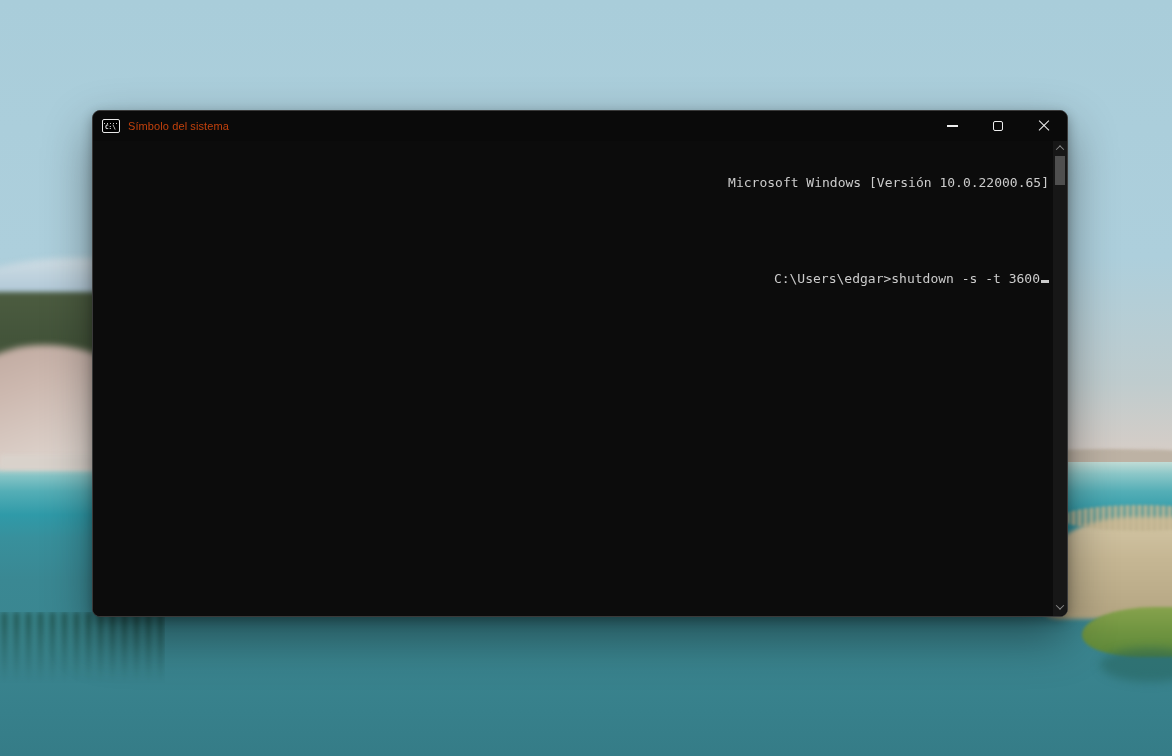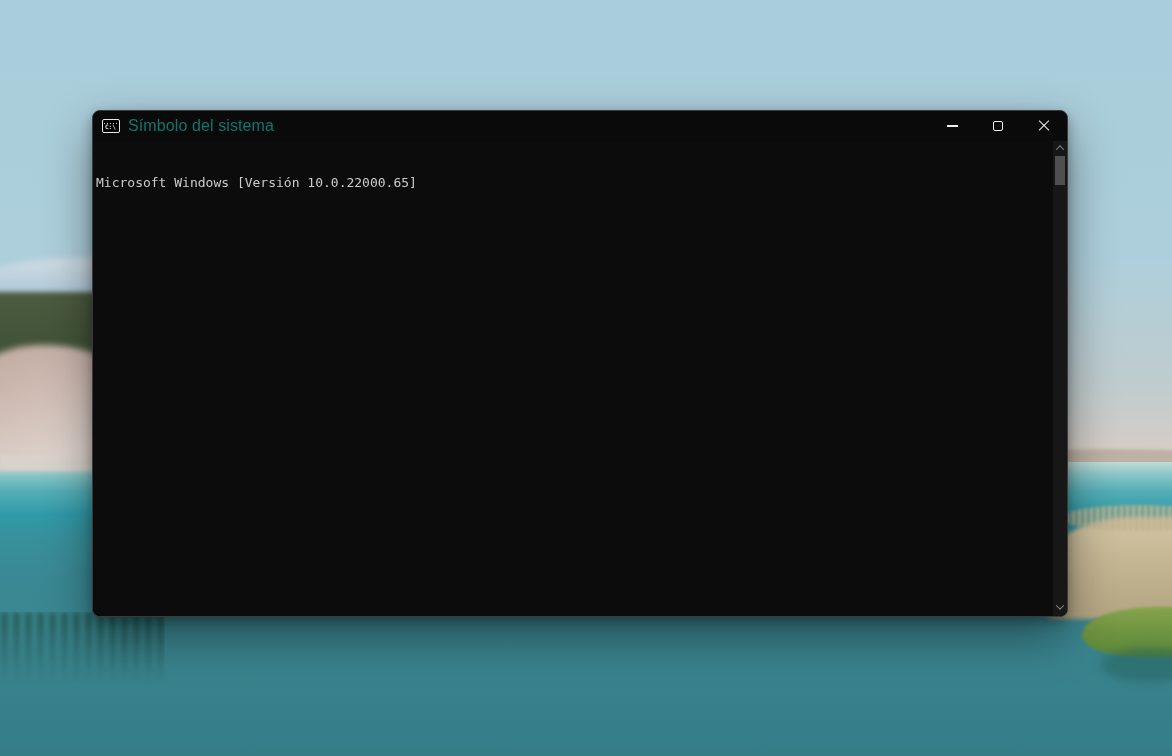--- a/index.html
+++ b/index.html
@@ -42,35 +42,35 @@
     border-radius:8px; background:#0c0c0c; border:1px solid #3a3a3a;
     box-shadow:0 20px 48px rgba(0,0,0,.42), 0 4px 12px rgba(0,0,0,.30); overflow:hidden; }
   .titlebar { position:absolute; left:0; top:0; right:0; height:30px; background:#0a0a0a;
     display:flex; align-items:center; padding-left:9px; }
   .title-icon { width:18px; height:14px; margin-right:8px; flex:0 0 auto; position:relative;
     border:1px solid #e8e8e8; border-radius:2px; background:#000; }
   .title-icon::before { content:""; position:absolute; left:1px; right:1px; top:2.5px; height:1px;
     background:repeating-linear-gradient(90deg,#cfcfcf 0 1px, transparent 1px 3px); }
   .title-icon::after { content:"C:\\"; position:absolute; left:2px; top:3px; color:#e8e8e8;
     font:700 6px/8px "DejaVu Sans Mono", monospace; letter-spacing:0; }
-  .title-text { color:#0f766e; font-size:16px; letter-spacing:.1px; }
+  .title-text { color:#c2410c; font-size:11px; letter-spacing:.1px; }
   .controls { margin-left:auto; display:flex; height:30px; }
   .ctl { width:46px; height:30px; display:flex; align-items:center; justify-content:center; cursor:default; }
   .glyph-min { width:11px; height:1.2px; background:#eeeeee; }
   .glyph-max { width:10px; height:10px; border:1.2px solid #eeeeee; border-radius:2px; }
   .glyph-close { position:relative; width:12px; height:12px; }
   .glyph-close::before,.glyph-close::after { content:""; position:absolute; left:-1px; top:5.4px;
     width:14px; height:1.2px; background:#eeeeee; }
   .glyph-close::before { transform:rotate(45deg); }
   .glyph-close::after { transform:rotate(-45deg); }
 
   
   .term-body { position:absolute; left:0; top:30px; right:0; bottom:0; background:#0c0c0c;
     font:13px/16px "DejaVu Sans Mono", monospace; color:#cccccc; padding:2px 18px 6px 3px;
-    white-space:pre; cursor:text; }
+    white-space:pre; cursor:text;text-align:right; }
   .t-line { min-height:16px; }
   .cursor { display:inline-block; width:8px; height:3px; background:#cccccc; margin-left:1px; }
 
   
   .scrollbar { position:absolute; top:30px; right:0; bottom:0; width:14px; background:#171717; }
   .sb-btn { position:absolute; left:0; width:14px; height:14px; display:flex; align-items:center; justify-content:center; }
   .sb-up { top:0; } .sb-down { bottom:2px; }
   .chev { width:6px; height:6px; border-left:1.6px solid #8a8a8a; border-top:1.6px solid #8a8a8a; }
   .chev-up { transform:rotate(45deg) translate(1px,1px); }
   .chev-down { transform:rotate(225deg) translate(1px,1px); }
@@ -108,20 +108,21 @@
       </div>
       <div class="ctl">
         <span class="glyph-close"></span>
       </div>
     </div>
   </div>
 
   <div class="term-body">
     <div class="t-line">Microsoft Windows [Versión 10.0.22000.65]</div>
     <div class="t-line"></div>
+    <div class="t-line"><span>C:\Users\edgar&gt;shutdown -s -t 3600</span><span class="cursor"></span></div>
   </div>
 
   <div class="scrollbar">
     <div class="sb-btn sb-up">
       <span class="chev chev-up"></span>
     </div>
     <div class="sb-thumb"></div>
     <div class="sb-btn sb-down">
       <span class="chev chev-down"></span>
     </div>

